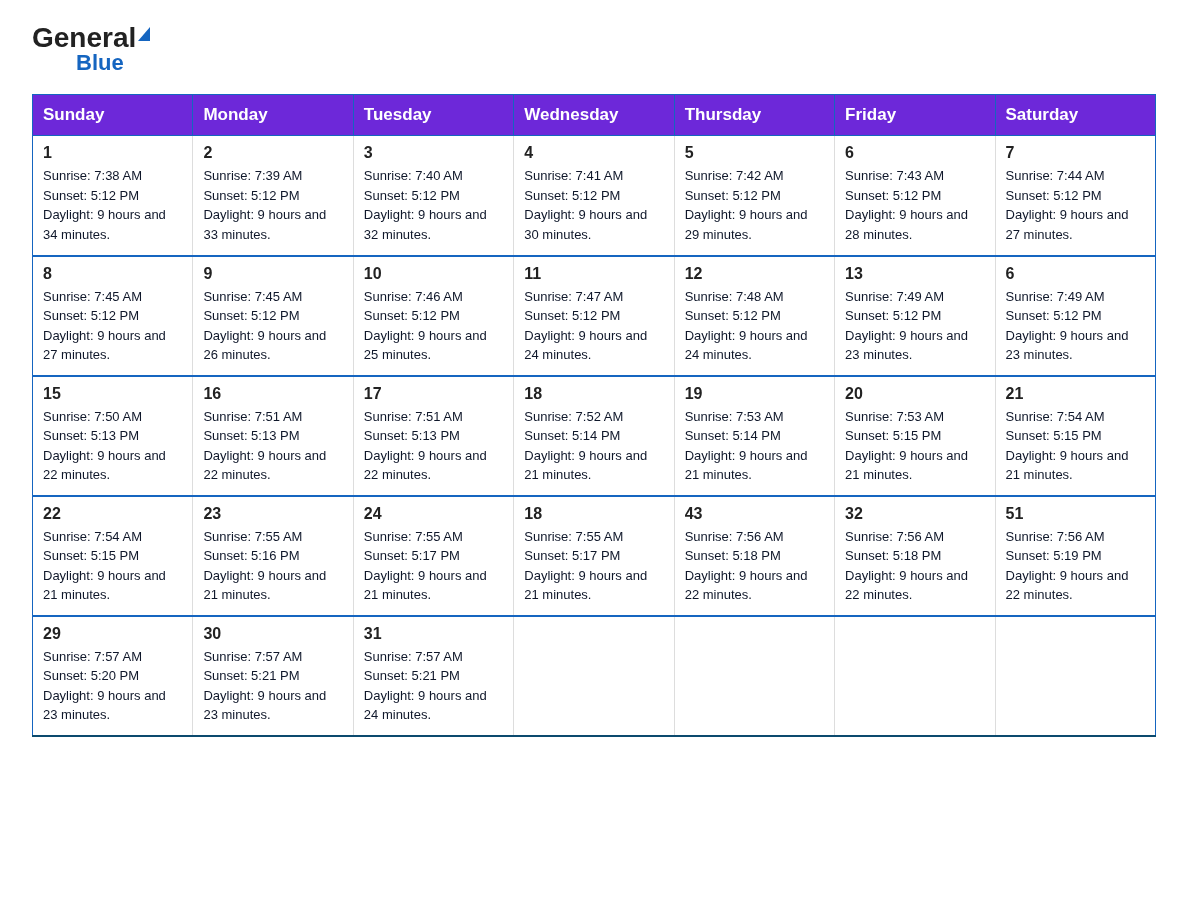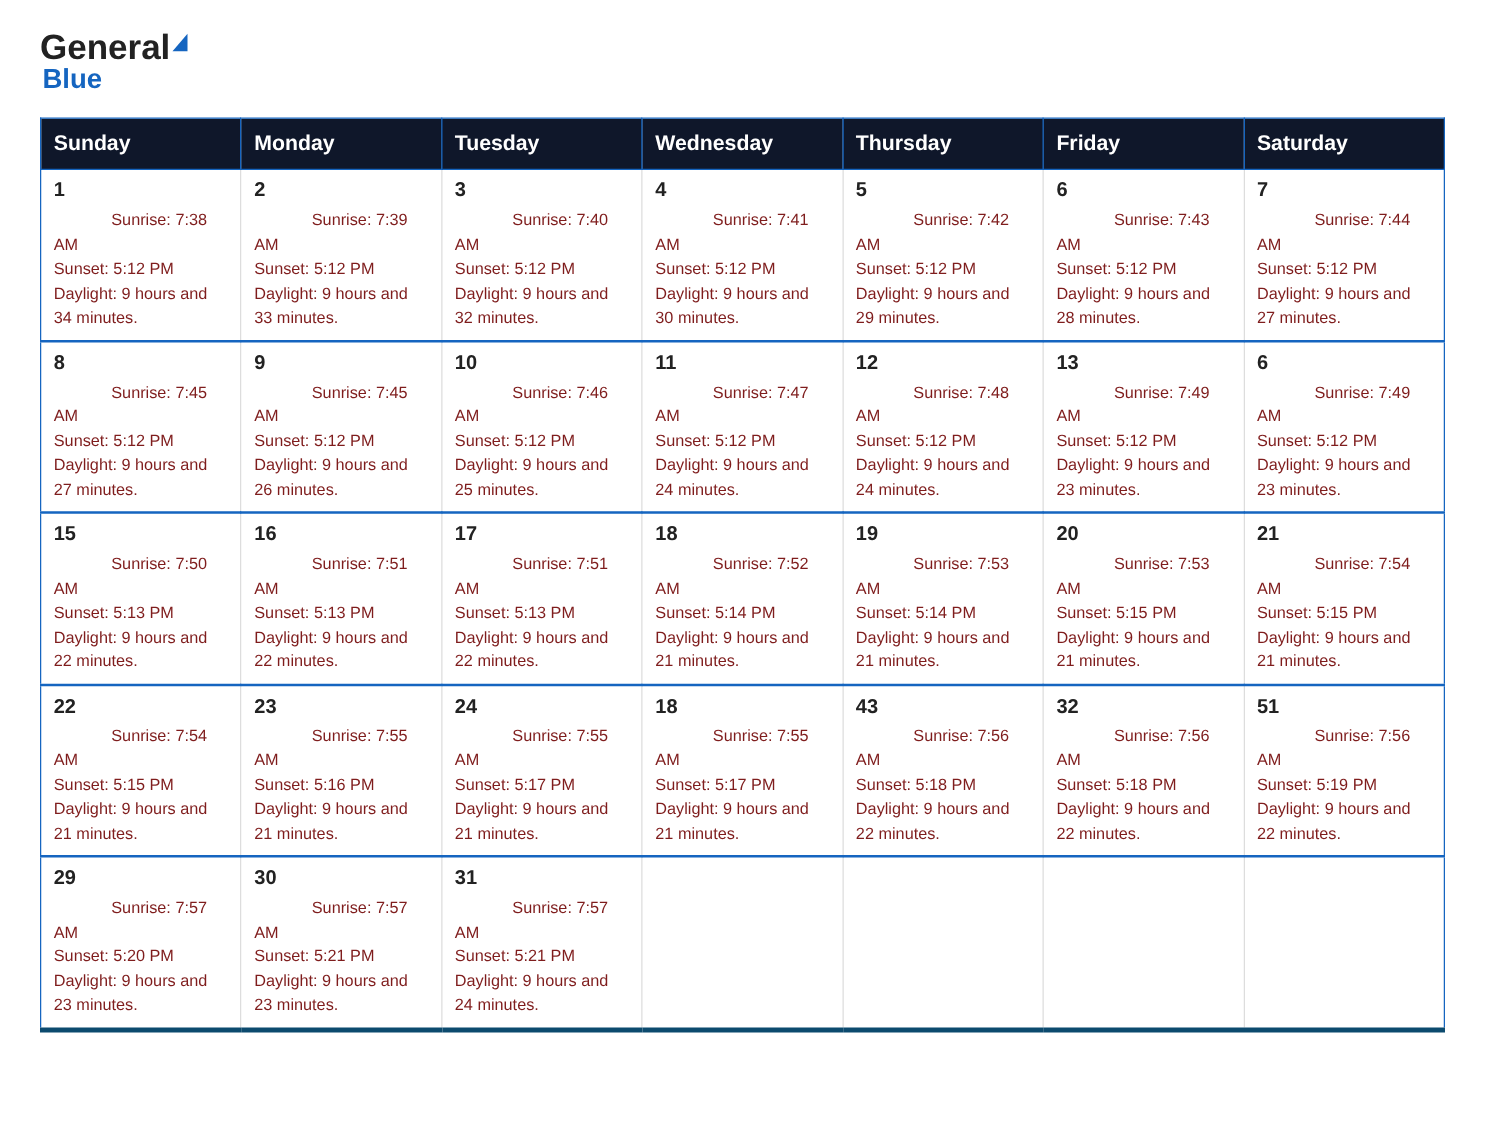--- a/index.html
+++ b/index.html
@@ -38,20 +38,21 @@
       vertical-align: middle;
       position: relative;
       top: -4px;
     }
     .logo-blue-line {
       color: #1565c0;
       font-size: 22px;
       font-weight: bold;
       margin-top: -2px;
       padding-left: 2px;
+      margin-left: 42px;
     }
     .title-block {
       text-align: right;
     }
     .title-block h1 {
       font-size: 52px;
       font-weight: bold;
       color: #222;
       line-height: 1.1;
     }
@@ -60,21 +61,21 @@
       font-weight: normal;
       color: #222;
       margin-top: 4px;
     }
     table {
       width: 100%;
       border-collapse: collapse;
       table-layout: fixed;
     }
     thead tr {
-      background: #0f172a;
+      background: #6d28d9;
       color: #fff;
     }
     thead th {
       padding: 10px 10px;
       font-size: 17px;
       font-weight: bold;
       text-align: left;
       border: 1px solid #1565c0;
     }
     tbody tr {
@@ -97,29 +98,28 @@
     }
     .day-num {
       font-size: 16px;
       font-weight: bold;
       color: #222;
       display: block;
       margin-bottom: 4px;
     }
     .day-info {
       font-size: 13px;
-      color: #7f1d1d;
+      color: #0f172a;
       line-height: 1.5;
-      margin-left: 46px;
     }
     .empty-cell {
       background: #fff;
     }
     tbody tr:last-child td {
-      border-bottom: 4px solid #0c4a6e;
+      border-bottom: 2px solid #0c4a6e;
     }
   </style>
 </head>
 <body>
 
 <div class="header-row">
   <div class="logo">
     <div style="display:flex;align-items:center;">
       <span class="logo-text">General</span>
       <span class="logo-triangle"></span>

